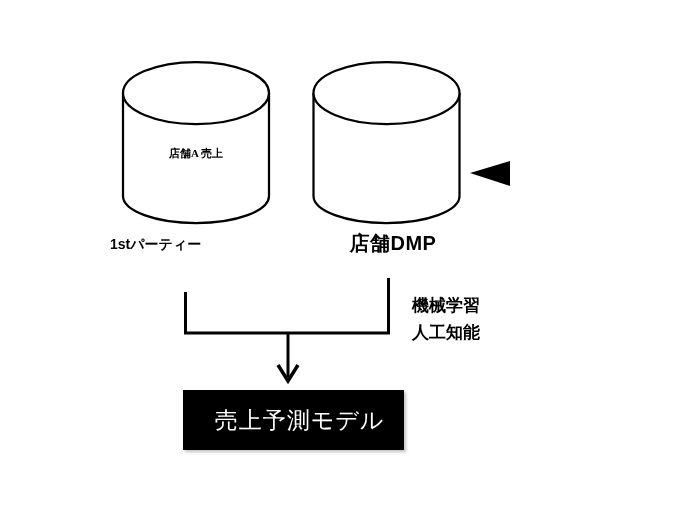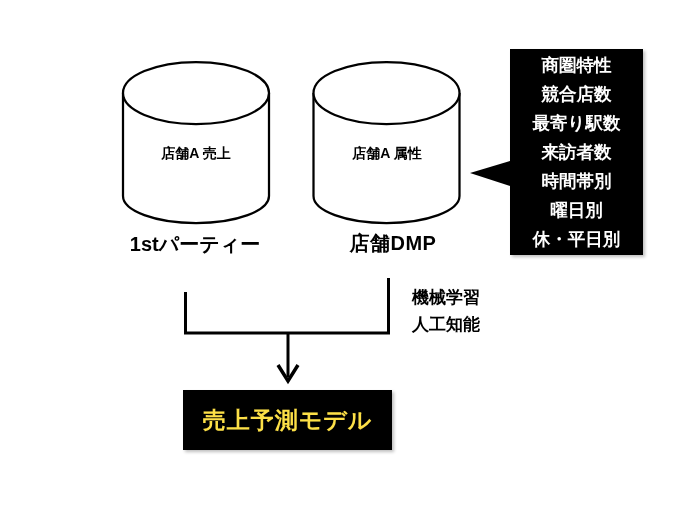--- a/index.html
+++ b/index.html
@@ -22,30 +22,31 @@
   }
   .txt {
     position: absolute;
     color: #000000;
     font-weight: bold;
     white-space: nowrap;
   }
   .cyl-text {
     width: 146px;
     text-align: center;
-    font-size: 14px;
+    font-size: 11px;
     line-height: 24px;
+    font-family: Liberation Serif, serif;
   }
   .cyl-text-left  { left: 123px; top: 141px; }
   .cyl-text-right { left: 314px; top: 141px; }
   .cyl-label-left {
     left: 110px; top: 233px;
     width: 170px;
-    text-align: center;
-    font-size: 20px;
+    text-align: left;
+    font-size: 14px;
     line-height: 23px;
   }
   .dmp-label {
     left: 313px; top: 230px;
     width: 160px;
     text-align: center;
     font-size: 20px;
     letter-spacing: 0.5px;
   }
   .callout {
@@ -59,40 +60,41 @@
     justify-content: center;
     align-items: center;
     text-align: center;
     font-weight: bold;
     font-size: 17.5px;
     line-height: 29px;
     box-shadow: 2px 2px 3px rgba(0,0,0,0.25);
   }
   .callout .line { white-space: nowrap; }
   .process-label {
-    left: 412px; top: 284px;
+    left: 412px; top: 292px;
     font-size: 17px;
     line-height: 27px;
     text-align: left;
     font-family: Liberation Serif, serif;
   }
   .model-box {
     position: absolute;
     left: 183px; top: 390px;
     width: 209px; height: 60px;
     background: #000000;
-    color: #fde047;
+    color: #ffffff;
     display: flex;
     justify-content: center;
     align-items: center;
-    font-weight: bold;
+    font-weight: normal;
     font-size: 23px;
     letter-spacing: 1px;
     white-space: nowrap;
     box-shadow: 2px 2px 3px rgba(0,0,0,0.25);
+    padding-left: 12px;
   }
 </style>
 </head>
 <body>
 
 <div class="canvas">
 
   <svg class="shapes" viewBox="0 0 700 506">
 
     <g>
@@ -113,38 +115,28 @@
       <path d="M288,333 L288,377" fill="none" stroke="#000000" stroke-width="3"></path>
       <path d="M278,365 L288,381 L298,365" fill="none" stroke="#000000" stroke-width="3.5" stroke-linecap="butt" stroke-linejoin="miter"></path>
     </g>
   </svg>
 
   <div class="txt cyl-text cyl-text-left">
     <div>店舗A 売上</div>
   </div>
 
   <div class="txt cyl-text cyl-text-right">
-    <div>店舗A 属性</div>
   </div>
 
   <div class="txt cyl-label-left">
     <div>1stパーティー</div>
   </div>
 
   <div class="txt dmp-label">店舗DMP</div>
 
-  <div class="callout">
-    <div class="line">商圏特性</div>
-    <div class="line">競合店数</div>
-    <div class="line">最寄り駅数</div>
-    <div class="line">来訪者数</div>
-    <div class="line">時間帯別</div>
-    <div class="line">曜日別</div>
-    <div class="line">休・平日別</div>
-  </div>
 
   <div class="txt process-label">
     <div>機械学習</div>
     <div>人工知能</div>
   </div>
 
   <div class="model-box">
     <span>売上予測モデル</span>
   </div>
 

